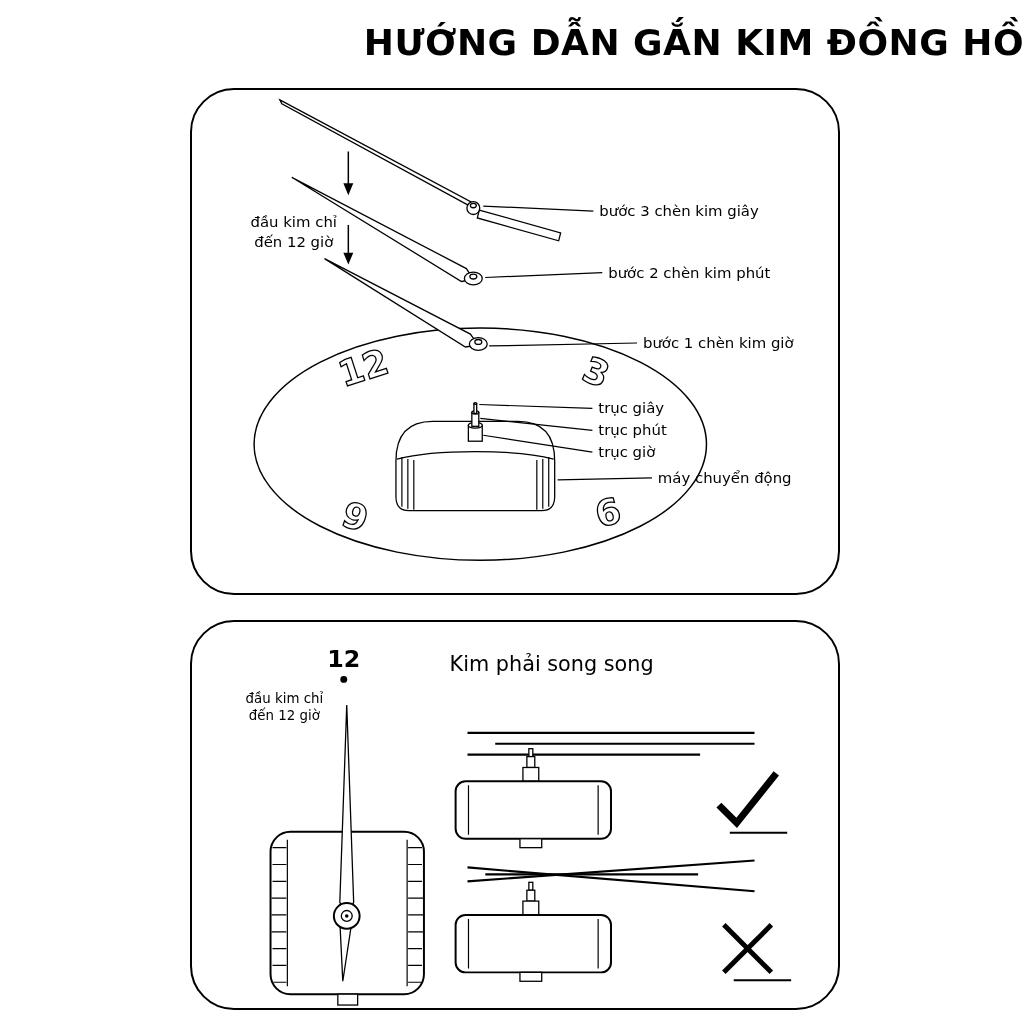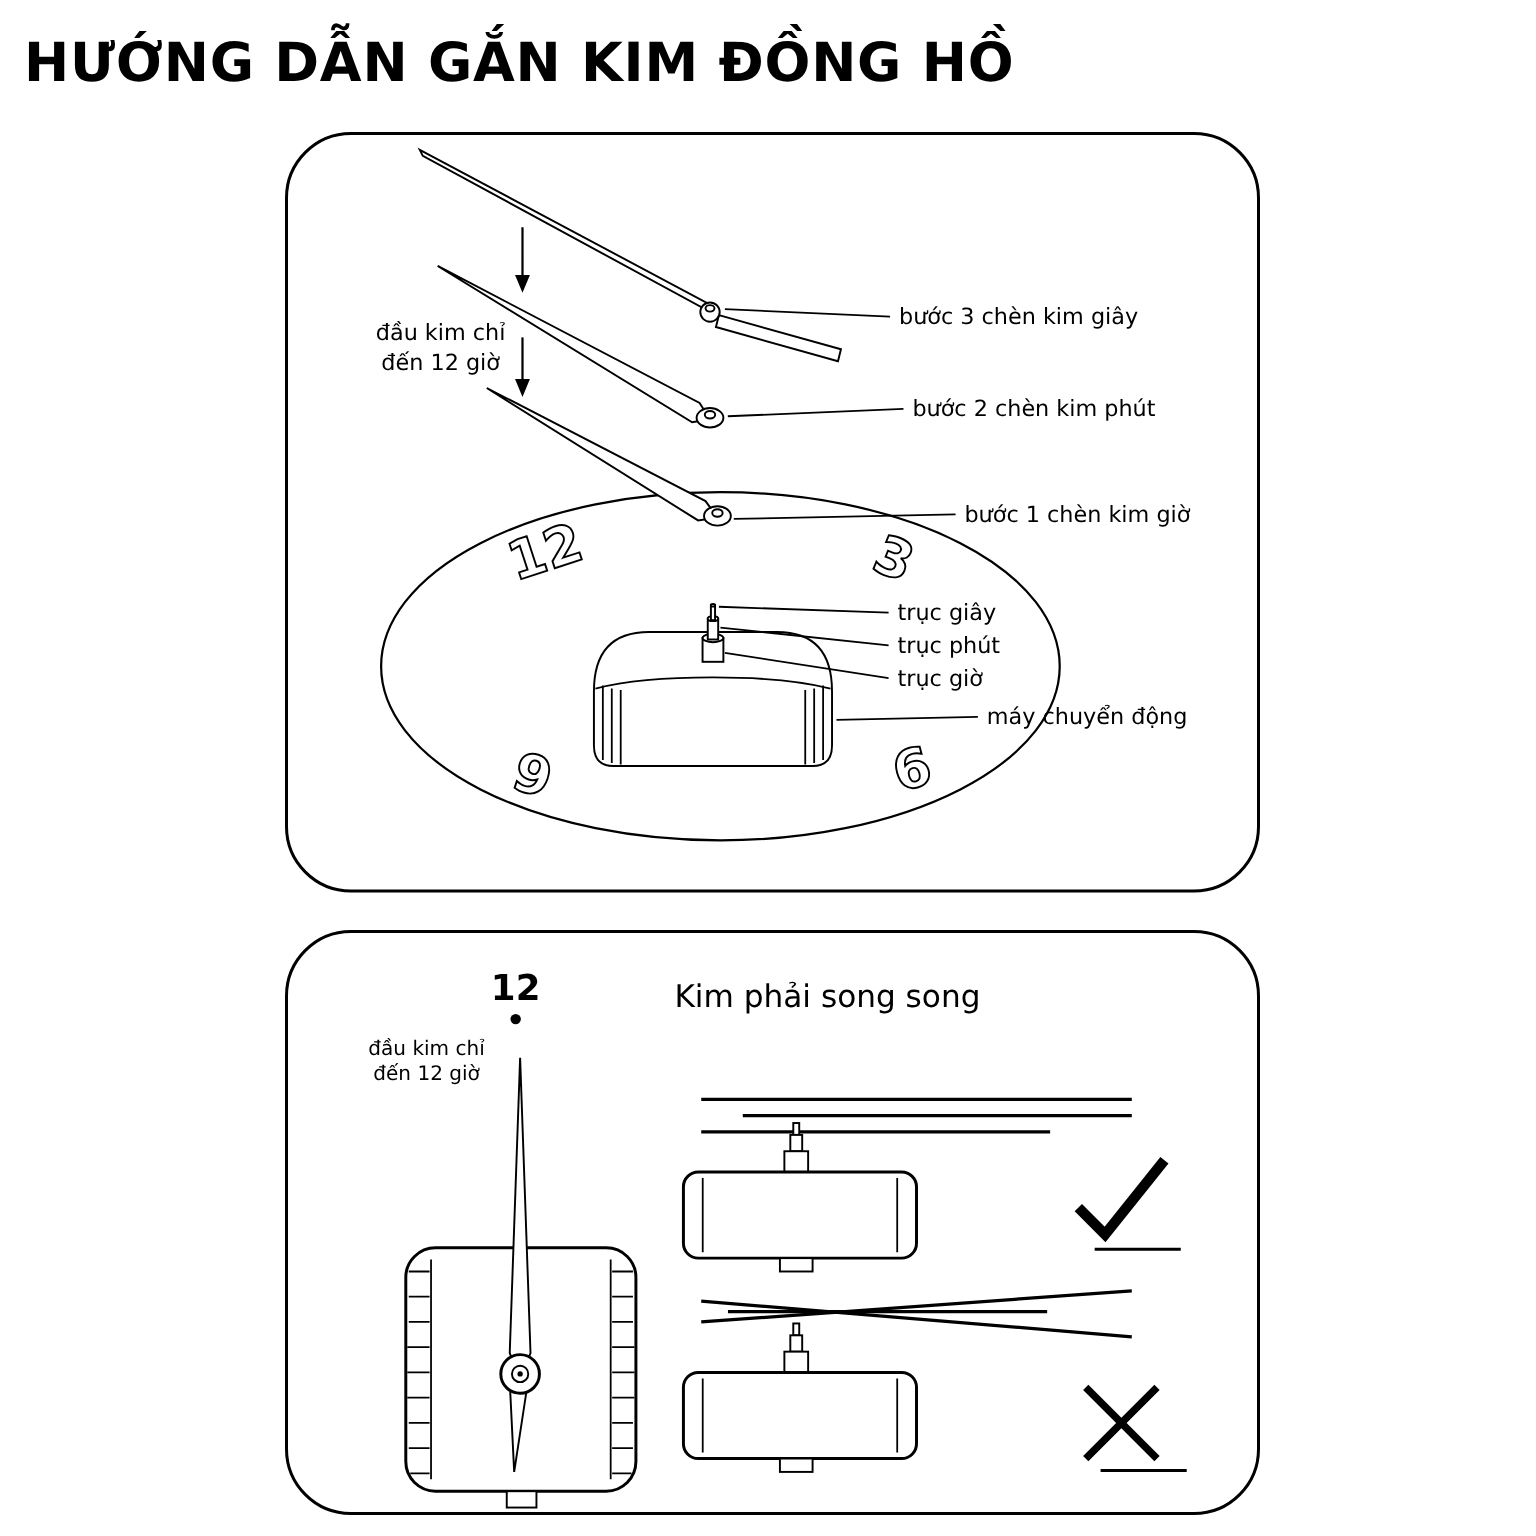--- a/index.html
+++ b/index.html
@@ -1,21 +1,21 @@
 <!DOCTYPE html>
 <html><head>
 <meta charset="utf-8">
 <style>
   * { margin:0; padding:0; box-sizing:border-box; }
   html,body { width:1024px; height:1024px; background:#fff; }
   body { font-family:"DejaVu Sans", sans-serif; position:relative; }
   .page { position:absolute; inset:0; background:#fff; overflow:hidden; }
   .title {
     position:absolute; top:22px; left:0; width:100%;
-    text-align:left; font-size:36px; font-weight:bold; color:#000;
+    text-align:right; font-size:36px; font-weight:bold; color:#000;
     letter-spacing:0.5px;
     padding-left:16px;
   }
   .panel {
     position:absolute; border:2.5px solid #000; border-radius:44px;
     background:#fff;
   }
   .panel-top    { left:190px; top:88px;  width:650px; height:507px; }
   .panel-bottom { left:190px; top:620px; width:650px; height:390px; }
   .panel svg { position:absolute; left:0; top:0; width:100%; height:100%; }

